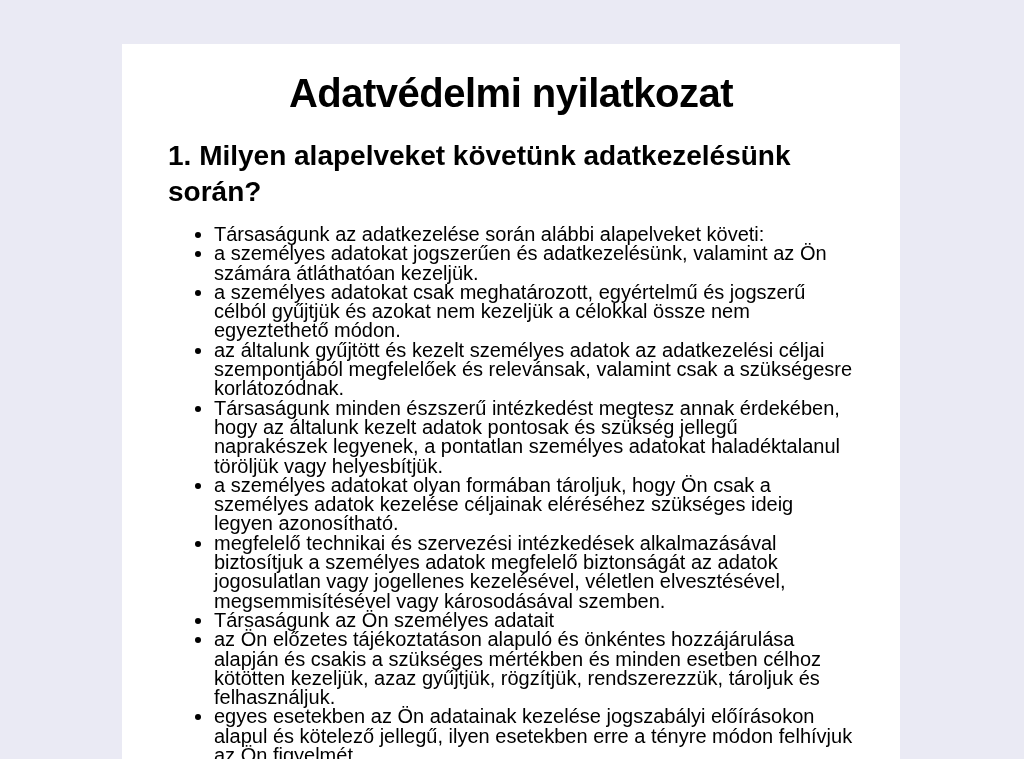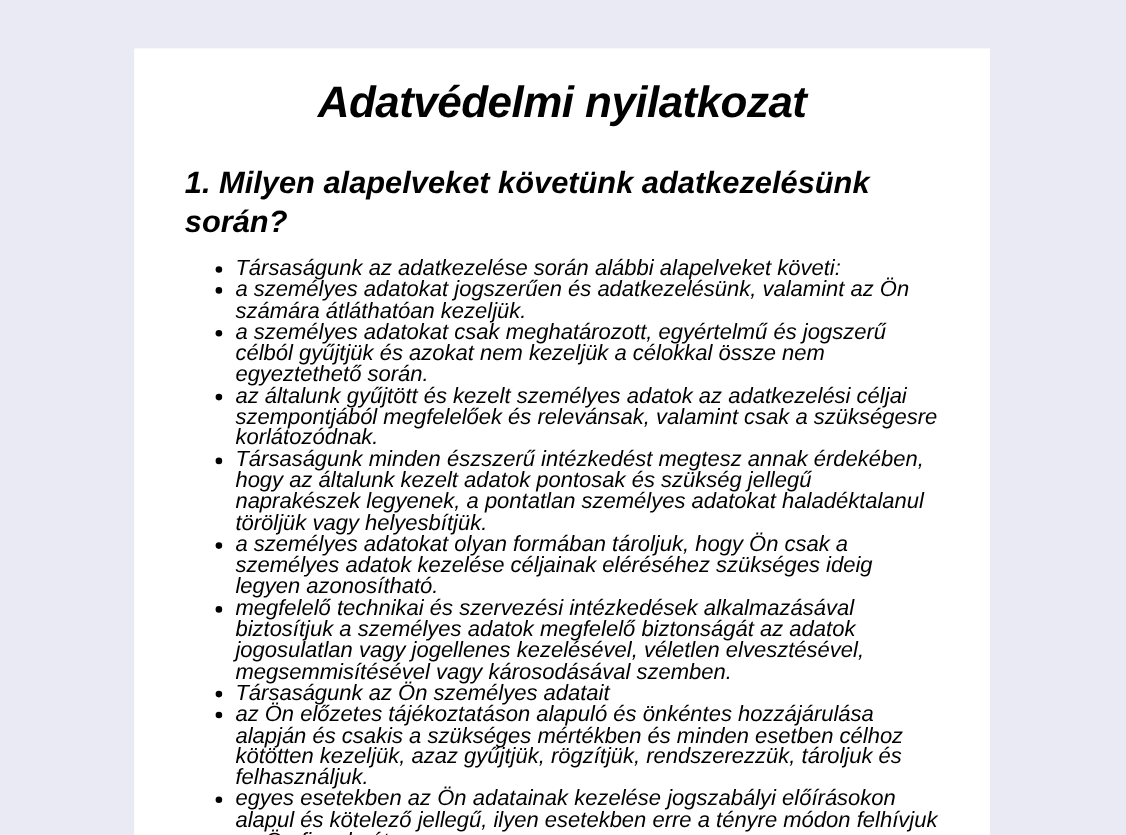--- a/index.html
+++ b/index.html
@@ -12,21 +12,20 @@
     background: var(--background, #eaeaf4);
     font-family: "Liberation Sans", sans-serif;
     color: var(--text, #000000);
     overflow: hidden;
   }
   .viewport {
     position: relative;
     width: 1024px;
     height: 759px;
     background: var(--background, #eaeaf4);
-    font-style: italic;
   }
   .page {
     position: absolute;
     left: 122px;
     top: 44px;
     width: 778px;
     box-sizing: border-box;
     background: var(--paper, #ffffff);
     padding: 26px 46px 5px 46px;
   }
@@ -37,21 +36,21 @@
     font-weight: bold;
     text-align: center;
     letter-spacing: -0.5px;
   }
   .intro {
     margin: 48px 0 0 0;
     font-size: 14.7px;
     line-height: 20px;
   }
   .section-heading {
-    margin: 32px 0 0 0;
+    margin: 22px 0 0 0;
     font-size: 28px;
     line-height: 36px;
     font-weight: bold;
   }
   .bullet-list {
     margin: 15px 0 0 0;
     padding: 0 0 0 46px;
     font-size: 20px;
     line-height: 19.3px;
     list-style-type: disc;
@@ -64,21 +63,21 @@
 </head>
 <body>
 
 <div class="viewport">
   <div class="page">
     <h1 class="doc-title">Adatvédelmi nyilatkozat</h1>
     <h2 class="section-heading">1. Milyen alapelveket követünk adatkezelésünk során?</h2>
     <ul class="bullet-list">
       <li>Társaságunk az adatkezelése során alábbi alapelveket követi:</li>
       <li>a személyes adatokat jogszerűen és adatkezelésünk, valamint az Ön számára átláthatóan kezeljük.</li>
-      <li>a személyes adatokat csak meghatározott, egyértelmű és jogszerű célból gyűjtjük és azokat nem kezeljük a célokkal össze nem egyeztethető során.</li>
+      <li>a személyes adatokat csak meghatározott, egyértelmű és jogszerű célból gyűjtjük és azokat nem kezeljük a célokkal össze nem egyeztethető módon.</li>
       <li>az általunk gyűjtött és kezelt személyes adatok az adatkezelési céljai szempontjából megfelelőek és relevánsak, valamint csak a szükségesre korlátozódnak.</li>
       <li>Társaságunk minden észszerű intézkedést megtesz annak érdekében, hogy az általunk kezelt adatok pontosak és szükség jellegű naprakészek legyenek, a pontatlan személyes adatokat haladéktalanul töröljük vagy helyesbítjük.</li>
       <li>a személyes adatokat olyan formában tároljuk, hogy Ön csak a személyes adatok kezelése céljainak eléréséhez szükséges ideig legyen azonosítható.</li>
       <li>megfelelő technikai és szervezési intézkedések alkalmazásával biztosítjuk a személyes adatok megfelelő biztonságát az adatok jogosulatlan vagy jogellenes kezelésével, véletlen elvesztésével, megsemmisítésével vagy károsodásával szemben.</li>
       <li>Társaságunk az Ön személyes adatait</li>
       <li>az Ön előzetes tájékoztatáson alapuló és önkéntes hozzájárulása alapján és csakis a szükséges mértékben és minden esetben célhoz kötötten kezeljük, azaz gyűjtjük, rögzítjük, rendszerezzük, tároljuk és felhasználjuk.</li>
       <li>egyes esetekben az Ön adatainak kezelése jogszabályi előírásokon alapul és kötelező jellegű, ilyen esetekben erre a tényre módon felhívjuk az Ön figyelmét.</li>
     </ul>
   </div>
 </div>

